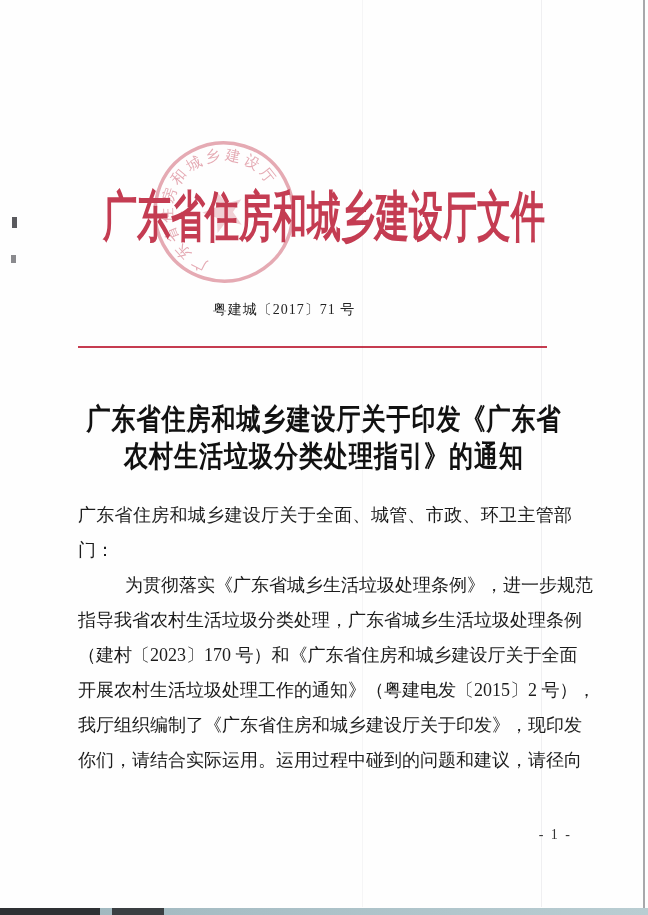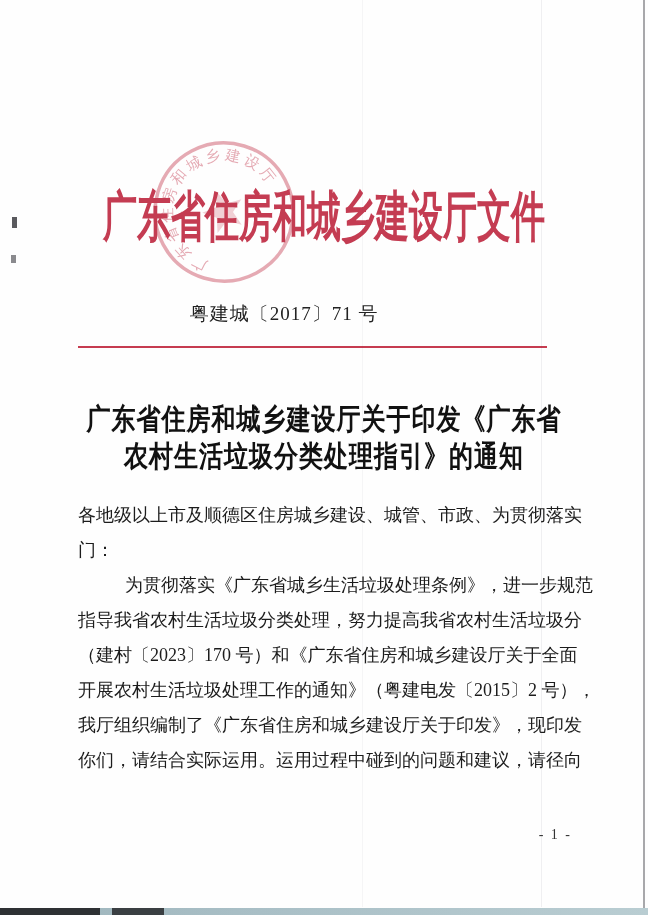--- a/index.html
+++ b/index.html
@@ -41,21 +41,21 @@
   .agency-title {
     position: absolute; top: 197px; left: 0; width: 648px; height: 40px;
     line-height: 40px; text-align: center;
     font-size: 34px; font-weight: bold; color: #c43c52;
     transform: scaleY(1.6); transform-origin: center;
     white-space: nowrap;
   }
 
   .doc-number {
     position: absolute; top: 301px; left: 0; width: 568px;
-    text-align: center; font-size: 19px; letter-spacing: 1px; color: #222;
+    text-align: center; font-size: 14px; letter-spacing: 1px; color: #222;
   }
 
   .red-rule {
     position: absolute; top: 346px; left: 78px; width: 469px; height: 2px;
     background: #c63c50;
   }
 
   
   .doc-title {
     position: absolute; top: 401px; left: 0; width: 648px;
@@ -105,24 +105,24 @@
   <div class="doc-number">粤建城〔2017〕71 号</div>
 
   <div class="red-rule"></div>
 
   <div class="doc-title">
     <div>广东省住房和城乡建设厅关于印发《广东省</div>
     <div>农村生活垃圾分类处理指引》的通知</div>
   </div>
 
   <div class="body-block">
-    <div class="txt-line">各地级以上市及顺德区住房城乡建设、城管、市政、为贯彻落实</div>
+    <div class="txt-line">广东省住房和城乡建设厅关于全面、城管、市政、环卫主管部</div>
     <div class="txt-line left">门：</div>
     <div class="txt-line indent">为贯彻落实《广东省城乡生活垃圾处理条例》，进一步规范</div>
-    <div class="txt-line">指导我省农村生活垃圾分类处理，努力提高我省农村生活垃圾分</div>
+    <div class="txt-line">指导我省农村生活垃圾分类处理，广东省城乡生活垃圾处理条例</div>
     <div class="txt-line">（建村〔2023〕170 号）和《广东省住房和城乡建设厅关于全面</div>
     <div class="txt-line">开展农村生活垃圾处理工作的通知》（粤建电发〔2015〕2 号），</div>
     <div class="txt-line">我厅组织编制了《广东省住房和城乡建设厅关于印发》，现印发</div>
     <div class="txt-line">你们，请结合实际运用。运用过程中碰到的问题和建议，请径向</div>
   </div>
 
   <div class="page-number">- 1 -</div>
 
   <div class="fold-line fold-1"></div>
   <div class="fold-line fold-2"></div>

